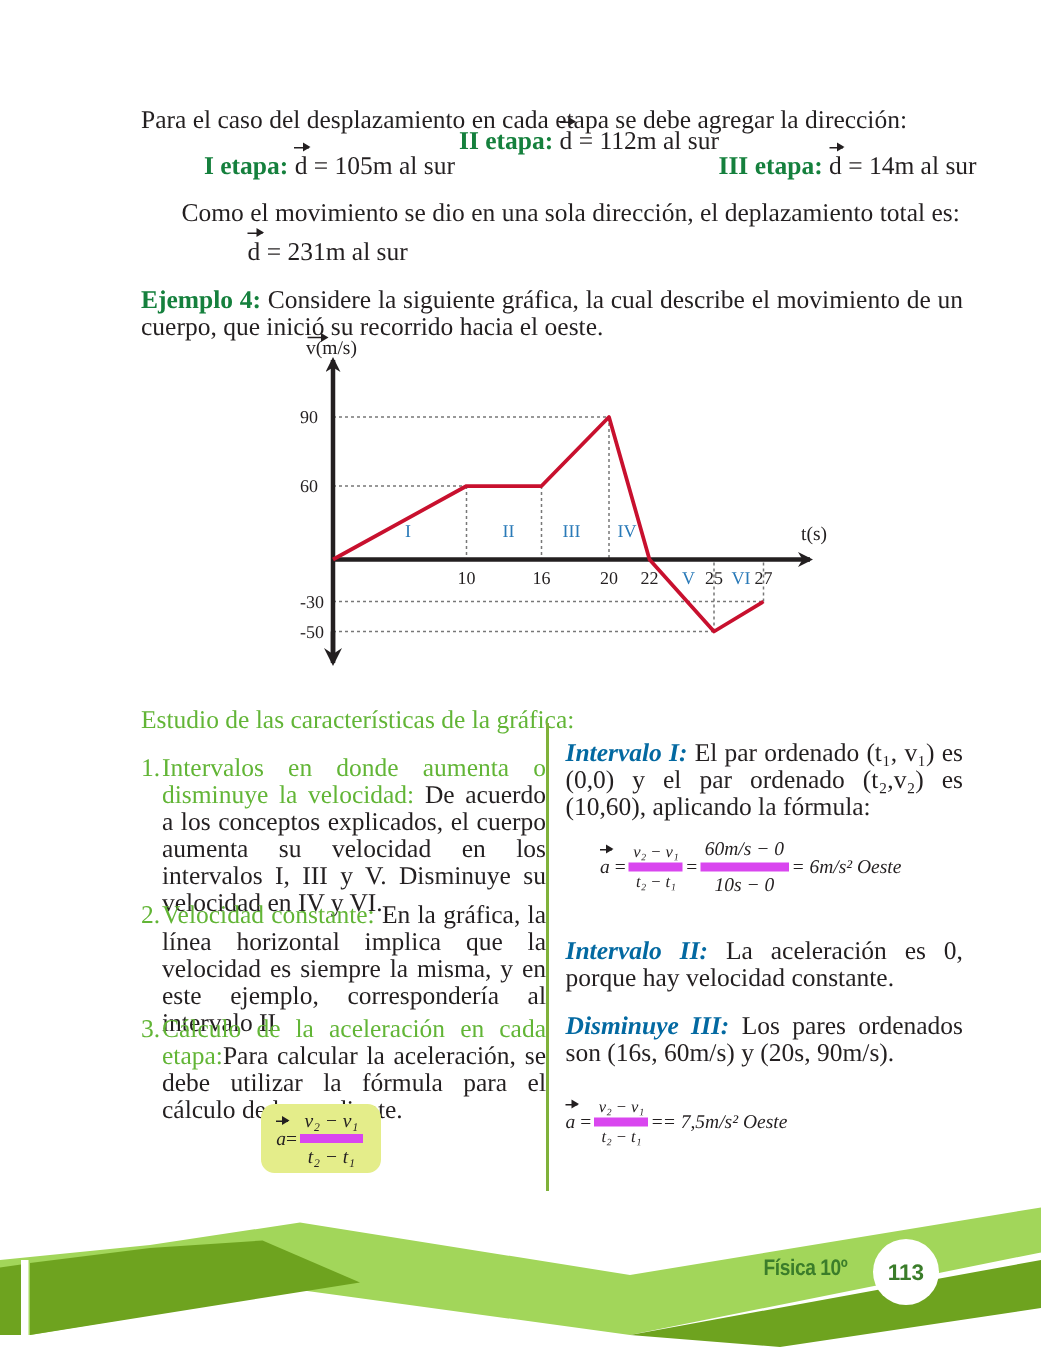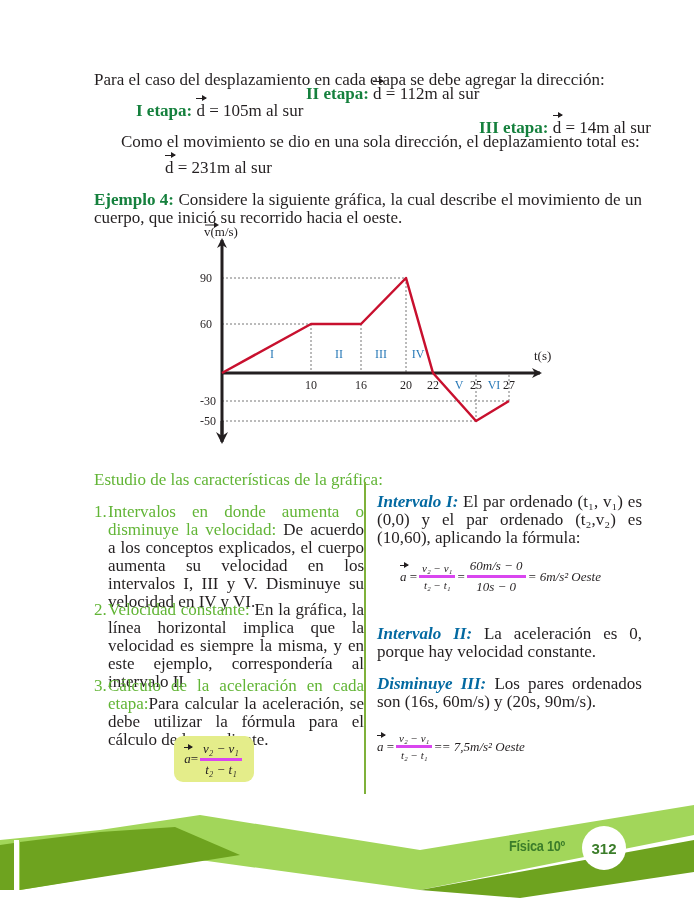--- a/index.html
+++ b/index.html
@@ -7,21 +7,21 @@
   .abs{position:absolute;}
   .p{font-size:17px;line-height:18px;margin-top:11px;}
   .green-dark{color:#15803d;font-weight:bold;}
   .green{color:#62b536;font-weight:normal;}
   .vec{position:relative;display:inline-block;}
   .vec::before{content:"";position:absolute;left:0;right:-1px;top:-4px;border-top:1px solid #231f20;}
   .vec::after{content:"";position:absolute;right:-2px;top:-7px;border-left:5px solid #231f20;border-top:3px solid transparent;border-bottom:3px solid transparent;}
   .just{text-align:justify;}
   .ital-green{color:#0369a1;font-weight:bold;font-style:italic;}
   .frac{display:inline-flex;flex-direction:column;align-items:center;vertical-align:middle;margin:0 2px;}
-  .frac .num{border-bottom:3px solid #d946ef;padding:0 3px 1px;}
+  .frac .num{border-bottom:6px solid #d946ef;padding:0 3px 1px;}
   .frac .den{padding:1px 3px 0;}
   .i{font-style:italic;}
   .eq{font-size:13px;white-space:nowrap;display:flex;align-items:center;}
   .list-num{position:absolute;left:0;}
   .formula-box{background:#e4ed8a;border-radius:9px;}
 </style>
 </head>
 <body>
 
 <div class="abs p" style="left:94px;top:60px;">Para el caso del desplazamiento en cada etapa se debe agregar la dirección:</div>
@@ -29,21 +29,21 @@
 <div class="abs p" style="left:136px;top:91px;">
   <span class="green-dark">I etapa:</span>
   <span class="vec">d</span>
   <span>= 105m al sur</span>
 </div>
 <div class="abs p" style="left:306px;top:74px;">
   <span class="green-dark">II etapa:</span>
   <span class="vec">d</span>
   <span>= 112m al sur</span>
 </div>
-<div class="abs p" style="left:479px;top:108px;">
+<div class="abs p" style="left:479px;top:91px;">
   <span class="green-dark">III etapa:</span>
   <span class="vec">d</span>
   <span>= 14m al sur</span>
 </div>
 
 <div class="abs p" style="left:121px;top:122px;">Como el movimiento se dio en una sola dirección, el deplazamiento total es:</div>
 <div class="abs p" style="left:165px;top:148px;">
   <span class="vec">d</span>
   <span>= 231m al sur</span>
 </div>
@@ -167,13 +167,13 @@
 </div>
 
 <svg class="abs" style="left:0;top:790px;" width="694" height="110">
   <polygon points="0,50 100,40 200,25 420,60 694,15 694,45 420,100 200,70 20,100 0,100" fill="#a2d65a"></polygon>
   <polygon points="20,52 100,42 175,37 240,65 20,100" fill="#6ea31f"></polygon>
   <polygon points="420,100 694,50 694,82 520,108" fill="#6ea31f"></polygon>
   <polygon points="0,55 14,53 14,100 0,100" fill="#6ea31f"></polygon>
   <rect x="14" y="50" width="5" height="55" fill="#fff"></rect>
 </svg>
 <div class="abs" style="left:509px;top:837px;font-family:'Liberation Sans',sans-serif;font-weight:bold;font-size:15px;color:#3b7d2a;letter-spacing:-0.3px;transform:scaleX(0.85);transform-origin:left;">Física 10º</div>
-<div class="abs" style="left:582px;top:826px;width:44px;height:44px;border-radius:50%;background:#fff;display:flex;align-items:center;justify-content:center;font-family:'Liberation Sans',sans-serif;font-weight:bold;font-size:15px;color:#3b7d2a;">312</div>
+<div class="abs" style="left:582px;top:826px;width:44px;height:44px;border-radius:50%;background:#fff;display:flex;align-items:center;justify-content:center;font-family:'Liberation Sans',sans-serif;font-weight:bold;font-size:15px;color:#3b7d2a;">113</div>
 
 </body></html>

